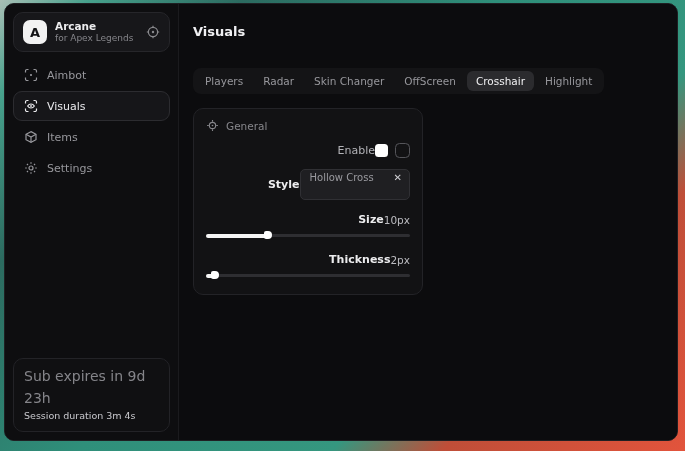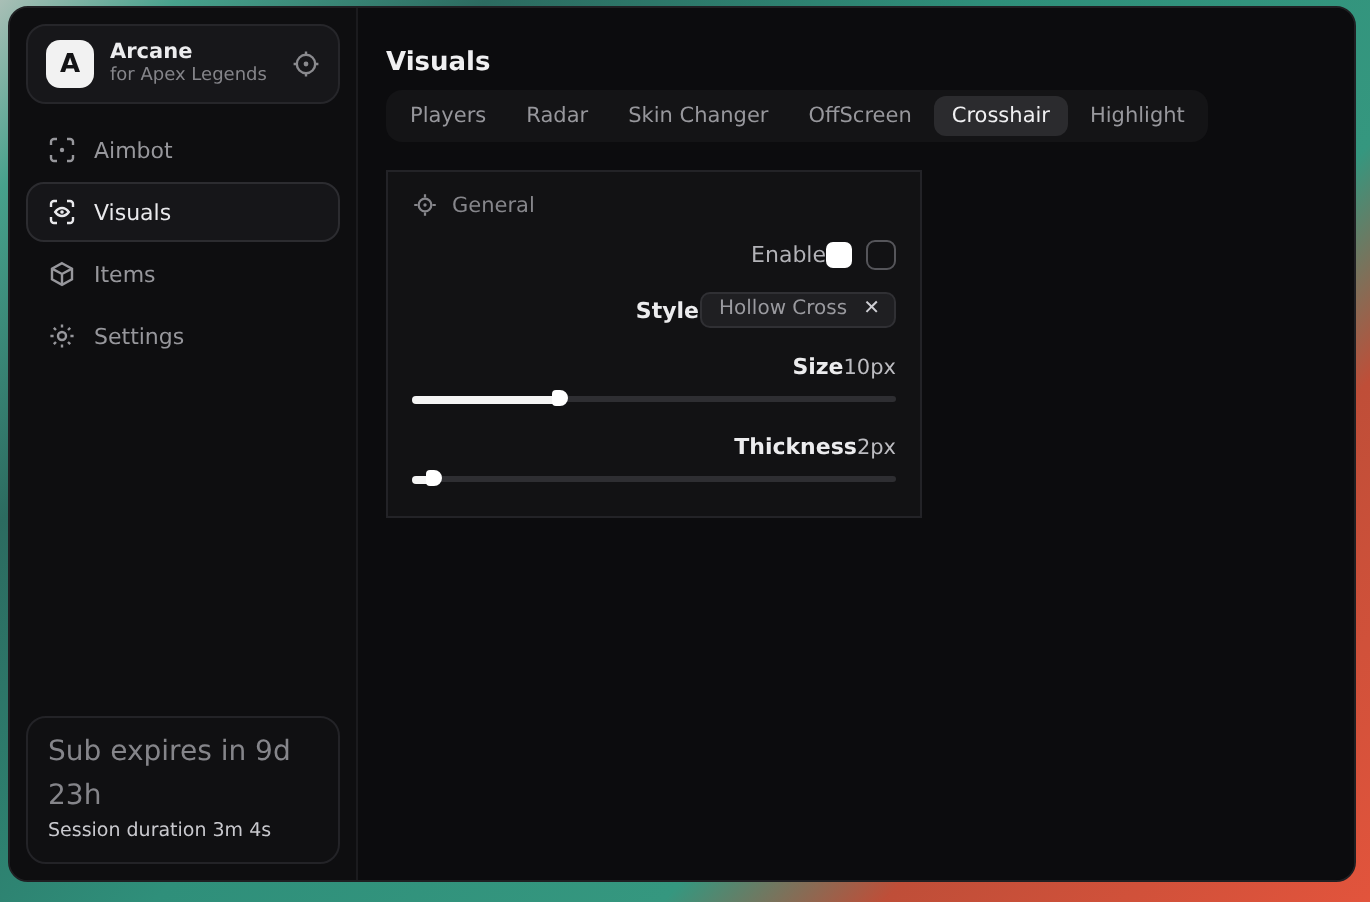--- a/index.html
+++ b/index.html
@@ -42,42 +42,42 @@
     position:absolute; left:8px; right:8px; bottom:8px;
     border:1px solid #232327; border-radius:10px; background:#101012;
     padding:7px 10px; line-height:1.55;
   }
   .side-footer .l1 { color:#85858a; font-size:14px; }
   .side-footer .l2 { color:#c9c9ce; font-size:9.5px; }
   
   .main { flex:1; padding:14px; position:relative; background:#0c0c0e; }
   .page-title { color:#f0f0f2; font-size:13px; font-weight:bold; margin:6px 0 0 0; }
   .tabs {
-    margin-top:6px; display:inline-flex; align-items:center;
+    margin-top:29px; display:inline-flex; align-items:center;
     background:#141416; border-radius:8px; padding:3px; gap:2px;
   }
   .tab { color:#97979c; font-size:10.5px; padding:4px 9px; border-radius:6px; white-space:nowrap; cursor:default; }
   .tab.active { background:#2b2b2e; color:#f0f0f2; }
   .panel {
-    margin-top:14px; width:268px;
-    background:#121214; border:1px solid #232327; border-radius:0;
+    margin-top:14px; width:230px;
+    background:#121214; border:1px solid #232327; border-radius:10px;
     padding:10px 12px 14px 12px;
   }
   .panel-head { display:flex; align-items:center; gap:7px; color:#86868b; font-size:10.5px; }
   .row { display:flex; align-items:center; justify-content:flex-end; margin-top:11px; }
   .lbl-muted { color:#b2b2b7; font-size:11px; }
   .lbl-strong { color:#ececee; font-size:11px; font-weight:bold; }
   .val { color:#bcbcc1; font-size:10.5px; }
   .enable-ctrls { display:flex; align-items:center; gap:7px; }
   .swatch { width:13px; height:13px; border-radius:3.5px; }
   .checkbox { width:15px; height:15px; border:1.3px solid #55555a; border-radius:4.5px; background:transparent; }
   .style-tag {
-    display:flex; align-items:center; gap:8px;
+    display:flex; align-items:center; gap:20px;
     background:#1f1f22; border:1px solid #303034; border-radius:5px;
-    padding:2px 7px 3px 9px;
+    padding:2px 7px 16px 9px;
   }
   .style-tag .tag-text { color:#9a9a9f; font-size:10px; }
   .style-tag .tag-x { color:#cfcfd4; font-size:10px; cursor:default; }
   .slider { position:relative; height:10px; margin-top:4px; }
   .slider .track { position:absolute; top:4px; left:0; right:0; height:3px; background:#2e2e32; border-radius:2px; }
   .slider .fill { position:absolute; top:3.5px; left:0; height:4px; background:#f5f5f5; border-radius:2px; }
   .slider .thumb {
     position:absolute; top:1px; width:8px; height:8px; background:#ffffff;
     border-radius:2px 4px 4px 2px; transform:translateX(-3px) rotate(0deg);
   }

